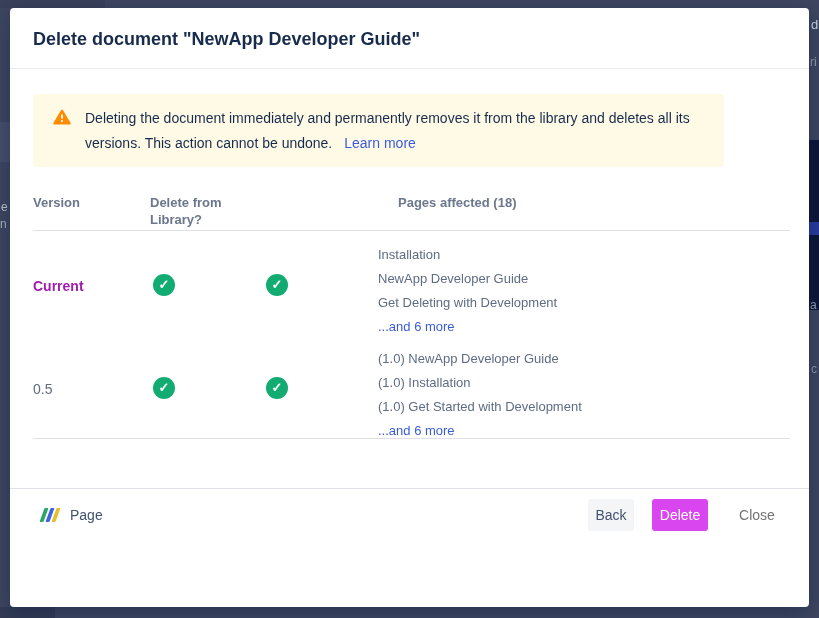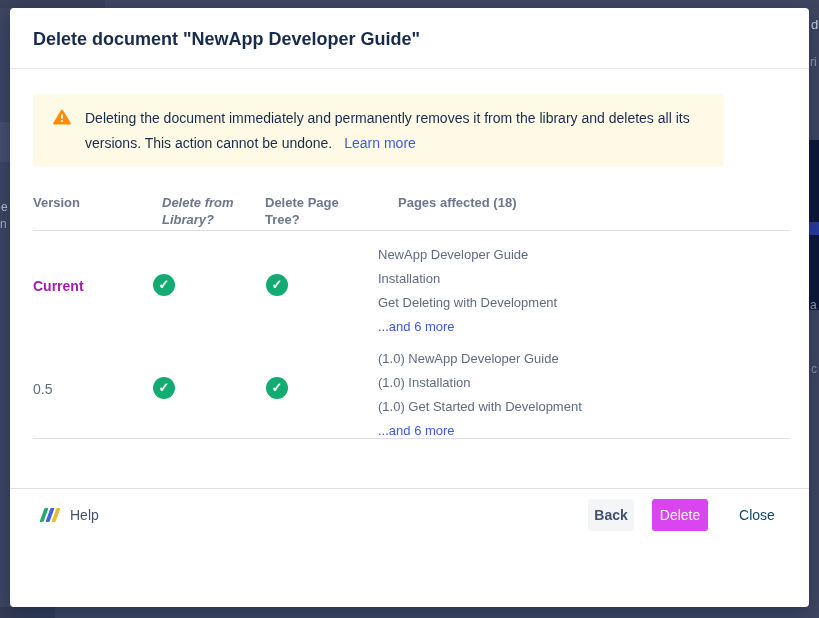--- a/index.html
+++ b/index.html
@@ -57,21 +57,21 @@
   }
   .link { color: #3A5CDC; cursor: pointer; text-decoration: none; }
   .learn-more { margin-left: 12px; }
 
   
   .th {
     position: absolute; top: 186px;
     font-size: 13px; font-weight: 600; color: #6B778C; line-height: 17px;
   }
   .th1 { left: 23px; }
-  .th2 { left: 152px; width: 84px; font-style: italic; }
+  .th2 { left: 140px; width: 84px; }
   .th3 { left: 255px; width: 84px; }
   .th4 { left: 368px; margin-left: 20px; }
 
   .version { position: absolute; left: 23px; font-size: 14px; }
   .v-current { top: 270px; font-weight: 700; color: #a21caf; }
   .v-10      { top: 373px; color: #5E6C84; }
 
   .check {
     position: absolute; width: 22px; height: 22px; border-radius: 50%;
     background: #12AC73; color: #FFFFFF;
@@ -96,23 +96,23 @@
   .logo span { position: absolute; width: 4px; height: 14px; top: 1px; border-radius: 1px; transform: skewX(-20deg); }
   .logo .s1 { left: 2px;  background: #2BA76B; }
   .logo .s2 { left: 8px;  background: #3E63DD; }
   .logo .s3 { left: 14px; background: #E8BE2E; }
 
   .btn {
     position: absolute; top: 491px; height: 32px;
     border: none; border-radius: 3px;
     font-size: 14px; font-family: inherit; cursor: pointer;
   }
-  .btn-back   { left: 578px; width: 46px; background: #F4F5F7; color: #42526E; font-weight: 700; }
+  .btn-back   { left: 578px; width: 46px; background: #F4F5F7; color: #42526E; font-weight: 400; }
   .btn-delete { left: 642px; width: 56px; background: #d946ef; color: #FFFFFF; font-weight: 500; }
-  .btn-close  { left: 718px; width: 58px; background: transparent; color: #0c4a6e; font-weight: 400; }
+  .btn-close  { left: 718px; width: 58px; background: transparent; color: #737373; font-weight: 400; }
 </style>
 </head>
 <body>
 
 <div class="bg-piece bg-top-left"></div>
 <div class="bg-piece bg-left-block"></div>
 <div class="bg-piece bg-bottom-left"></div>
 <div class="bg-piece bg-right-dark"></div>
 <div class="bg-piece bg-right-blue"></div>
 <div class="peek-text pl1">e</div>
@@ -133,30 +133,29 @@
         <path d="M9 1.5 L16.8 14.5 H1.2 Z" fill="#FF8B00" stroke="#FF8B00" stroke-width="2" stroke-linejoin="round"></path>
         <rect x="8.1" y="5.2" width="1.8" height="4.6" rx="0.9" fill="#FFFFFF"></rect>
         <circle cx="9" cy="12" r="1.1" fill="#FFFFFF"></circle>
       </svg>
     </span>
     <p class="banner-text"><span>Deleting the document immediately and permanently removes it from the library and deletes all its versions. This action cannot be undone.</span><a class="link learn-more">Learn more</a></p>
   </div>
 
   <div class="th th1">Version</div>
   <div class="th th2">Delete from Library?</div>
-  <div class="th th3">Delete Page Tree?</div>
   <div class="th th4">Pages affected (18)</div>
   <div class="hr hr-thead"></div>
 
   <div class="version v-current">Current</div>
   <span class="check c1r1">✓</span>
   <span class="check c2r1">✓</span>
   <div class="pages pages-r1">
+    <div>Installation</div>
     <div>NewApp Developer Guide</div>
-    <div>Installation</div>
     <div>Get Deleting with Development</div>
     <div><a class="link">...and 6 more</a></div>
   </div>
 
   <div class="version v-10">0.5</div>
   <span class="check c1r2">✓</span>
   <span class="check c2r2">✓</span>
   <div class="pages pages-r2">
     <div>(1.0) NewApp Developer Guide</div>
     <div>(1.0) Installation</div>
@@ -165,18 +164,18 @@
   </div>
   <div class="hr hr-rows"></div>
 
   <div class="hr hr-footer"></div>
   <div class="help">
     <span class="logo">
         <span class="s1"></span>
         <span class="s2"></span>
         <span class="s3"></span>
       </span>
-    <span>Help</span>
+    <span>Page</span>
   </div>
   <button class="btn btn-back">Back</button>
   <button class="btn btn-delete">Delete</button>
   <button class="btn btn-close">Close</button>
 </div>
 
 </body></html>

